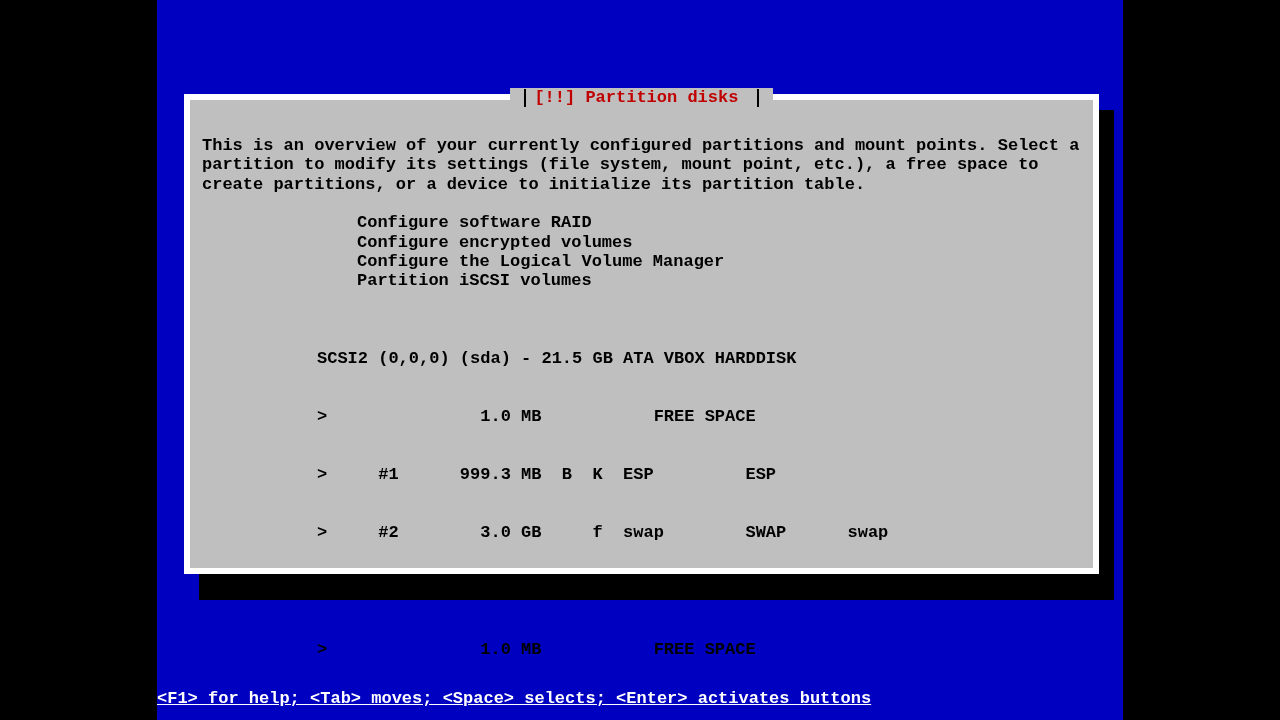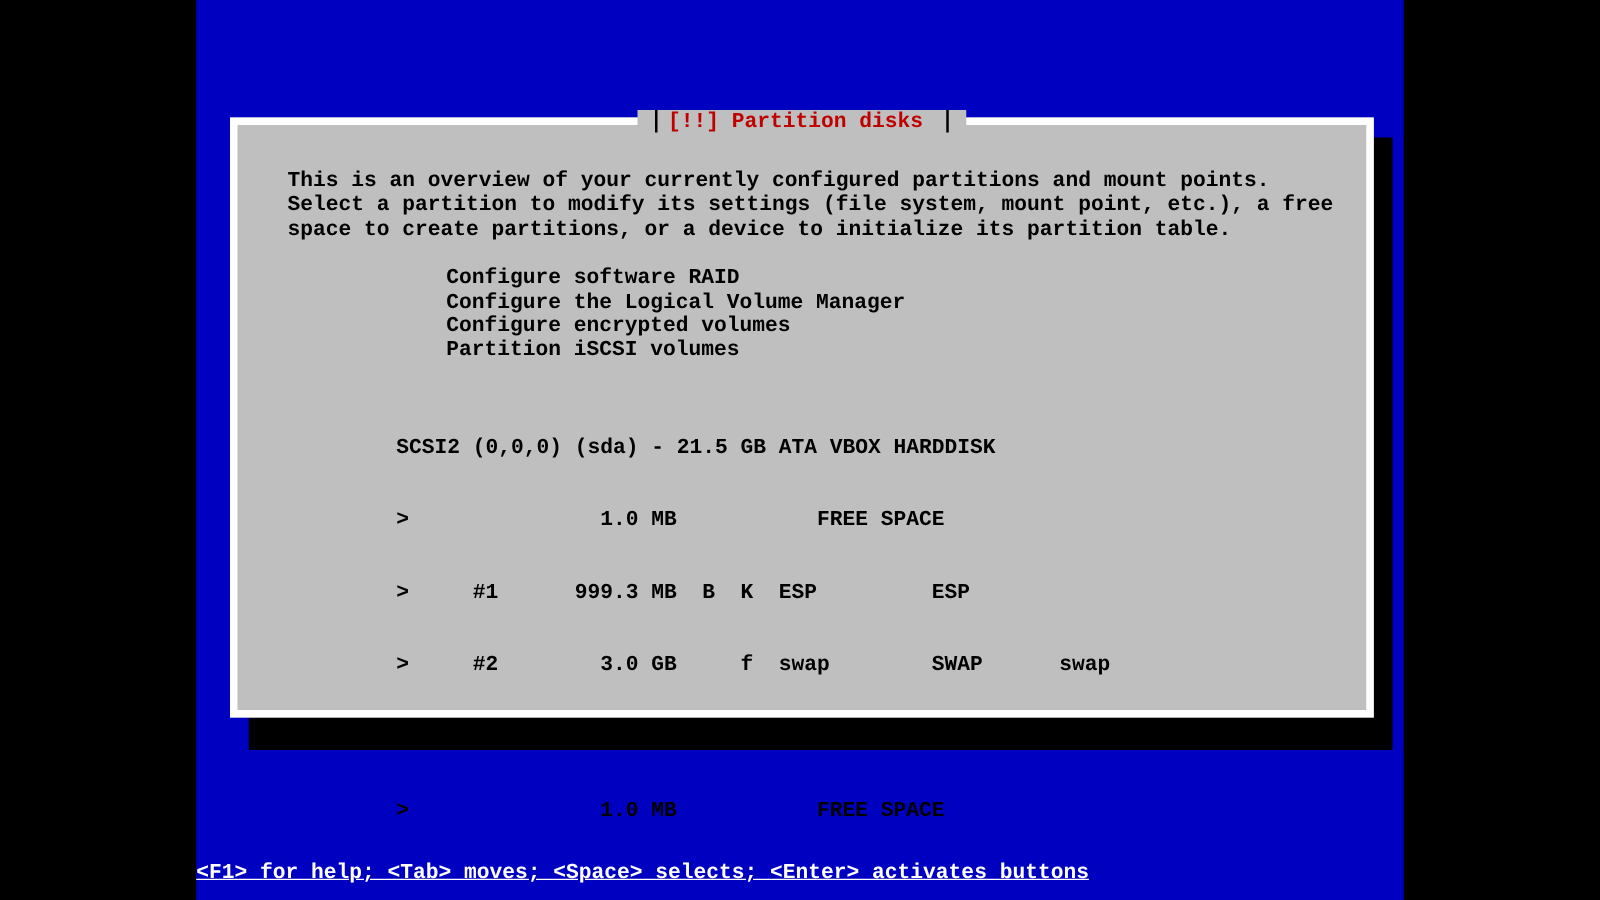--- a/index.html
+++ b/index.html
@@ -65,21 +65,20 @@
     .title-red {
       color: #c00000;
     }
     .content {
       padding: 36px 12px 10px 12px;
       color: #000;
       line-height: 19.4px;
     }
     .intro {
       white-space: pre-wrap;
-      margin-left: 28px;
     }
     .menu-block {
       margin-top: 19px;
       margin-left: 155px;
     }
     .menu-item {
       white-space: pre;
     }
     .disk-block {
       margin-top: 19px;
@@ -106,22 +105,22 @@
     <div class="title-wrap">
       <span class="title-inner">
         <span class="bar"></span><span class="title-red">[!!]</span><span class="title-red"> Partition disks </span><span class="bar"></span>
       </span>
     </div>
     <div class="content">
       <div class="intro">This is an overview of your currently configured partitions and mount points. Select a partition to modify its settings (file system, mount point, etc.), a free space to create partitions, or a device to initialize its partition table.</div>
 
       <div class="menu-block">
         <div class="menu-item">Configure software RAID</div>
+        <div class="menu-item">Configure encrypted volumes</div>
         <div class="menu-item">Configure the Logical Volume Manager</div>
-        <div class="menu-item">Configure encrypted volumes</div>
         <div class="menu-item">Partition iSCSI volumes</div>
       </div>
 
       <div class="disk-block">
         <div>SCSI2 (0,0,0) (sda) - 21.5 GB ATA VBOX HARDDISK</div>
         <div>&gt;               1.0 MB           FREE SPACE</div>
         <div>&gt;     #1      999.3 MB  B  K  ESP         ESP</div>
         <div>&gt;     #2        3.0 GB     f  swap        SWAP      swap</div>
         <div>&gt;     #3       17.5 GB     f  ext4        Debian12  /</div>
         <div>&gt;               1.0 MB           FREE SPACE</div>

